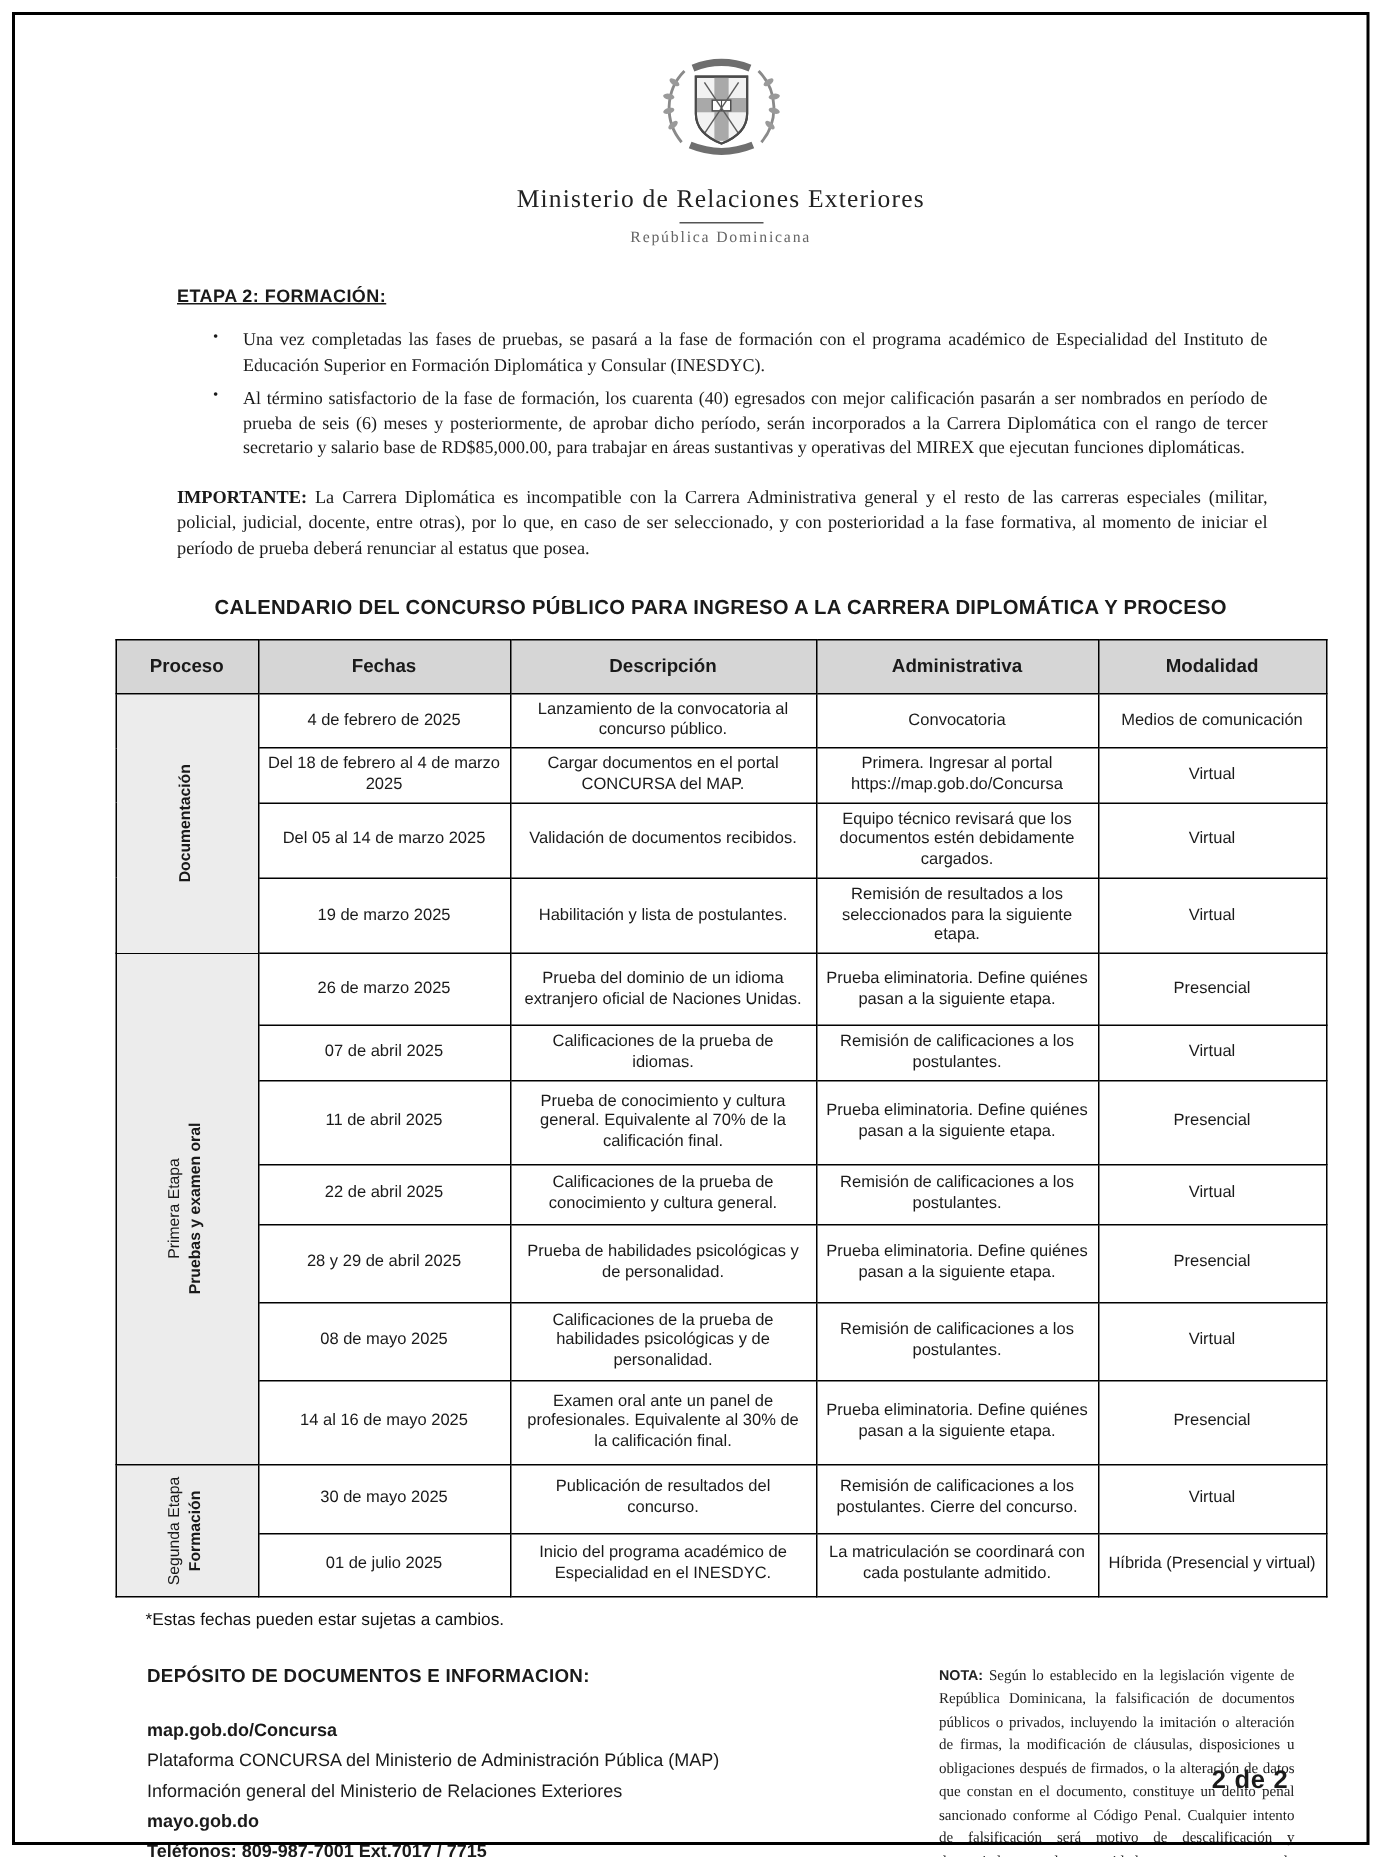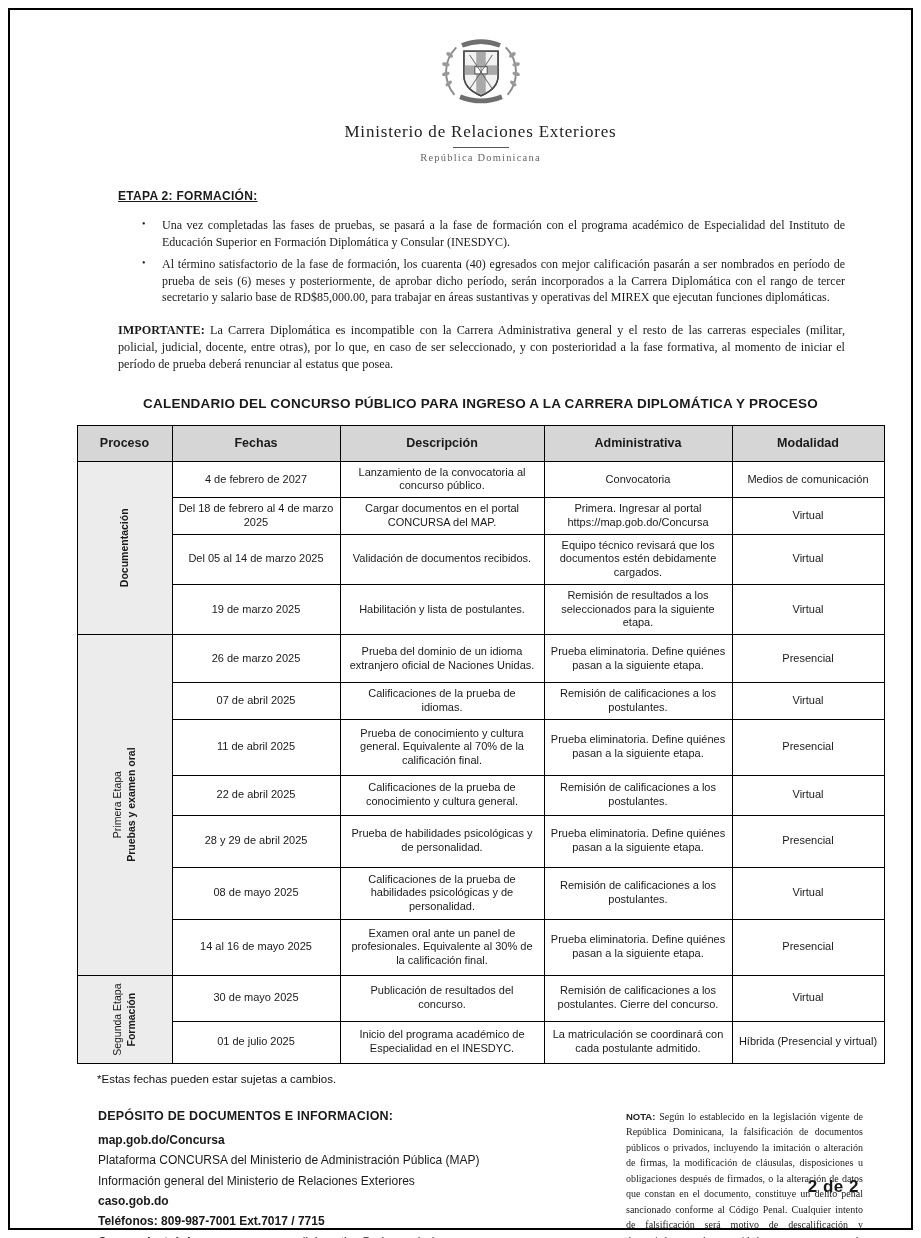--- a/index.html
+++ b/index.html
@@ -128,21 +128,21 @@
     color: #111;
   }
 
   
   .bottom {
     display: flex;
     margin: 24px 58px 0 58px;
     gap: 28px;
   }
   .deposito { width: 500px; flex: 0 0 auto; }
-  .deposito-title { font-size: 12.5px; font-weight: bold; margin-bottom: 7px; letter-spacing: 0.2px; }
+  .deposito-title { font-size: 12.5px; font-weight: bold; margin-bottom: 19px; letter-spacing: 0.2px; }
   .deposito-line { font-size: 12px; line-height: 1.7; }
   .deposito-line.bold { font-weight: bold; }
   .deposito-line .lbl { font-weight: bold; text-align: center; }
 
   .nota {
     flex: 1;
     font-family: "Liberation Serif", serif;
     font-size: 10px; line-height: 1.55;
     text-align: justify;
     color: #222;
@@ -229,21 +229,21 @@
     <tbody>
 
       <tr style="height:34px">
         <td class="group-cell" rowspan="4">
           <div class="vert-wrap">
               <div class="vert-inner single">
                 <div class="g-line1">Documentación</div>
               </div>
             </div>
         </td>
-        <td>4 de febrero de 2027</td>
+        <td>4 de febrero de 2025</td>
         <td>Lanzamiento de la convocatoria al concurso público.</td>
         <td>Convocatoria</td>
         <td>Medios de comunicación</td>
       </tr>
       <tr style="height:36px">
         <td>Del 18 de febrero al 4 de marzo 2025</td>
         <td>Cargar documentos en el portal CONCURSA del MAP.</td>
         <td>Primera. Ingresar al portal https://map.gob.do/Concursa</td>
         <td>Virtual</td>
       </tr>
@@ -335,21 +335,21 @@
   </table>
 
   <p class="footnote">*Estas fechas pueden estar sujetas a cambios.</p>
 
   <div class="bottom">
     <div class="deposito">
       <div class="deposito-title">DEPÓSITO DE DOCUMENTOS E INFORMACION:</div>
       <div class="deposito-line bold">map.gob.do/Concursa</div>
       <div class="deposito-line">Plataforma CONCURSA del Ministerio de Administración Pública (MAP)</div>
       <div class="deposito-line">Información general del Ministerio de Relaciones Exteriores</div>
-      <div class="deposito-line bold">caso.gob.do</div>
+      <div class="deposito-line bold">mayo.gob.do</div>
       <div class="deposito-line bold"><span class="lbl">Teléfonos:</span><span> 809-987-7001 Ext.7017 / 7715</span></div>
       <div class="deposito-line"><span class="lbl">Correo electrónico:</span><span> concursocarreradiplomatica@mirex.gob.do</span></div>
     </div>
     <div class="nota"><span class="nota-label">NOTA:</span><span> Según lo establecido en la legislación vigente de República Dominicana, la falsificación de documentos públicos o privados, incluyendo la imitación o alteración de firmas, la modificación de cláusulas, disposiciones u obligaciones después de firmados, o la alteración de datos que constan en el documento, constituye un delito penal sancionado conforme al Código Penal. Cualquier intento de falsificación será motivo de descalificación y denunciado ante las autoridades competentes para la debida investigación.</span></div>
   </div>
 
   <div class="page-number">2 de 2</div>
 </div>
 
 </body></html>

